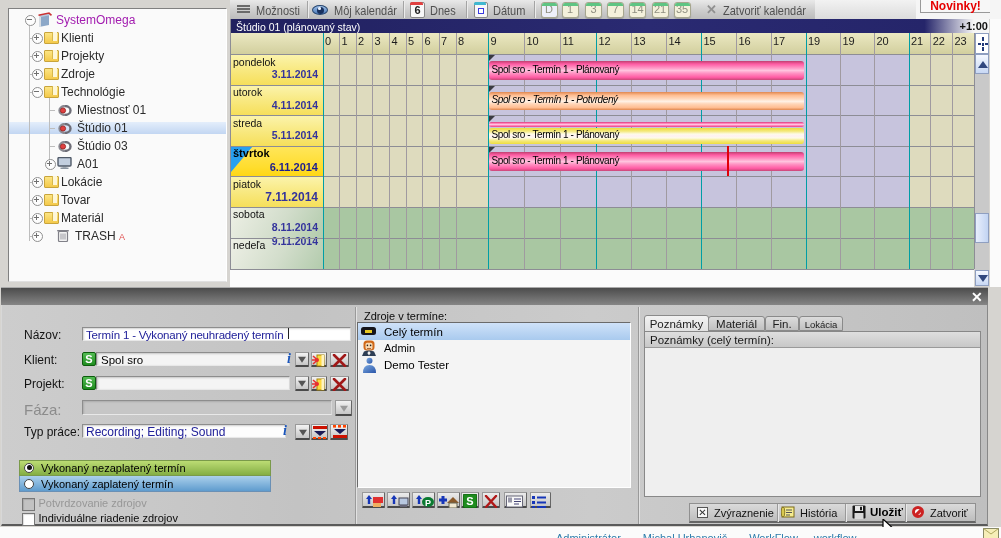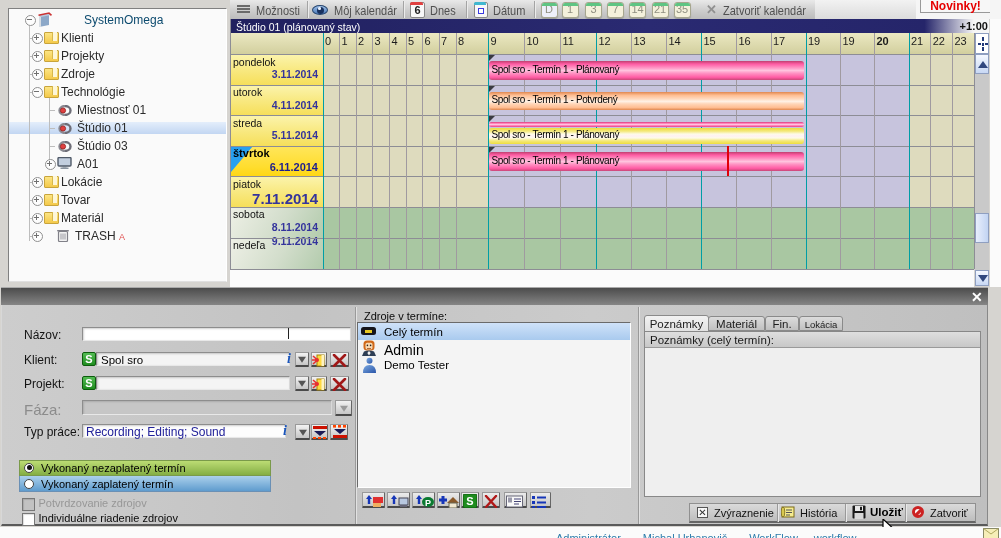--- a/index.html
+++ b/index.html
@@ -77,21 +77,21 @@
 <div class="abs" style="left:526.5px;top:35px;font-size:11px;color:#1c1c1c;">10</div>
 <div class="abs" style="left:562.5px;top:35px;font-size:11px;color:#1c1c1c;">11</div>
 <div class="abs" style="left:598.5px;top:35px;font-size:11px;color:#1c1c1c;">12</div>
 <div class="abs" style="left:633.5px;top:35px;font-size:11px;color:#1c1c1c;">13</div>
 <div class="abs" style="left:668.5px;top:35px;font-size:11px;color:#1c1c1c;">14</div>
 <div class="abs" style="left:703.5px;top:35px;font-size:11px;color:#1c1c1c;">15</div>
 <div class="abs" style="left:738.5px;top:35px;font-size:11px;color:#1c1c1c;">16</div>
 <div class="abs" style="left:773.0px;top:35px;font-size:11px;color:#1c1c1c;">17</div>
 <div class="abs" style="left:808.0px;top:35px;font-size:11px;color:#1c1c1c;">19</div>
 <div class="abs" style="left:842.5px;top:35px;font-size:11px;color:#1c1c1c;">19</div>
-<div class="abs" style="left:876.5px;top:35px;font-size:11px;color:#1c1c1c;font-weight:bold;">20</div>
+<div class="abs" style="left:876.5px;top:35px;font-size:11px;color:#1c1c1c;">20</div>
 <div class="abs" style="left:911.0px;top:35px;font-size:11px;color:#1c1c1c;">21</div>
 <div class="abs" style="left:932.7px;top:35px;font-size:11px;color:#1c1c1c;">22</div>
 <div class="abs" style="left:954.4px;top:35px;font-size:11px;color:#1c1c1c;">23</div>
 <div class="vteal" style="left:322.5px;top:33px;height:21px;"></div>
 <div class="vgray" style="left:339.0px;top:33px;height:21px;"></div>
 <div class="vgray" style="left:355.5px;top:33px;height:21px;"></div>
 <div class="vgray" style="left:372.0px;top:33px;height:21px;"></div>
 <div class="vgray" style="left:389.0px;top:33px;height:21px;"></div>
 <div class="vgray" style="left:405.5px;top:33px;height:21px;"></div>
 <div class="vgray" style="left:422.0px;top:33px;height:21px;"></div>
@@ -133,21 +133,21 @@
 <div class="abs" style="left:908.5px;top:115.0px;width:65px;height:30.5px;background:#dedbbe;"></div>
 <div class="abs" style="left:230.5px;top:145.5px;width:92px;height:30.5px;background:linear-gradient(180deg,#ffe65c 0%,#ffdd2e 70%,#ffd714 100%);"></div>
 <div class="abs" style="left:230.5px;top:145.5px;width:0;height:0;border-top:26px solid #28a0f0;border-right:22px solid transparent;border-top-color:#28a0f0;"></div>
 <div class="abs" style="left:233px;top:147.0px;font-size:11px;color:#000;font-weight:bold;">štvrtok</div>
 <div class="abs" style="left:230px;top:160.5px;width:88px;font-size:11px;color:#1c1c90;font-weight:bold;text-align:right;">6.11.2014</div>
 <div class="abs" style="left:322.5px;top:145.5px;width:165.5px;height:30.5px;background:#dedbbe;"></div>
 <div class="abs" style="left:488px;top:145.5px;width:420.5px;height:30.5px;background:#c7c4dd;"></div>
 <div class="abs" style="left:908.5px;top:145.5px;width:65px;height:30.5px;background:#dedbbe;"></div>
 <div class="abs" style="left:230.5px;top:176.0px;width:92px;height:30.5px;background:linear-gradient(180deg,#fbf4ae 0%,#f8e87e 55%,#f6df5a 100%);"></div>
 <div class="abs" style="left:233px;top:177.5px;font-size:10.5px;color:#101010;">piatok</div>
-<div class="abs" style="left:230px;top:190.0px;width:88px;font-size:15px;font-weight:bold;color:#34349c;text-align:right;">7.11.2014</div>
+<div class="abs" style="left:230px;top:190.0px;width:88px;font-size:12px;font-weight:bold;color:#34349c;text-align:right;">7.11.2014</div>
 <div class="abs" style="left:322.5px;top:176.0px;width:165.5px;height:30.5px;background:#dedbbe;"></div>
 <div class="abs" style="left:488px;top:176.0px;width:420.5px;height:30.5px;background:#c7c4dd;"></div>
 <div class="abs" style="left:908.5px;top:176.0px;width:65px;height:30.5px;background:#dedbbe;"></div>
 <div class="abs" style="left:230.5px;top:206.5px;width:92px;height:31.0px;background:linear-gradient(120deg,#eef0e6 0%,#d2ddcb 55%,#b2cbac 100%);"></div>
 <div class="abs" style="left:233px;top:208.0px;font-size:10.5px;color:#101010;">sobota</div>
 <div class="abs" style="left:230px;top:220.5px;width:88px;font-size:10.5px;font-weight:bold;color:#34349c;text-align:right;">8.11.2014</div>
 <div class="abs" style="left:322.5px;top:206.5px;width:651px;height:31.0px;background:#a9c7a2;"></div>
 <div class="abs" style="left:230.5px;top:237.5px;width:92px;height:31.5px;background:linear-gradient(120deg,#eef0e6 0%,#d2ddcb 55%,#b2cbac 100%);"></div>
 <div class="abs" style="left:233px;top:239.0px;font-size:10.5px;color:#101010;">nedeľa</div>
 <div class="abs" style="left:230px;top:235px;width:88px;font-size:10.5px;font-weight:bold;color:#34349c;text-align:right;">9.11.2014</div>
@@ -183,21 +183,21 @@
 <div class="vgray" style="left:874.0px;top:54.0px;height:215.0px;"></div>
 <div class="vteal" style="left:908.5px;top:54.0px;height:215.0px;"></div>
 <div class="vgray" style="left:930.2px;top:54.0px;height:215.0px;"></div>
 <div class="vgray" style="left:951.9px;top:54.0px;height:215.0px;"></div>
 <div class="abs" style="left:229.5px;top:19px;width:1px;height:250px;background:#8d8d95;"></div>
 <div class="abs" style="left:973.5px;top:33px;width:1px;height:236px;background:#8d8d95;"></div>
 <div class="bar pinkbar" style="left:488.5px;top:61.0px;width:315.5px;height:18.5px;">
       <span style="top:2.8px;">Spol sro - Termín 1 - Plánovaný</span>
     </div>
 <div class="bar peachbar" style="left:488.5px;top:91.5px;width:315.5px;height:18.5px;">
-      <span style="top:2.8px;">Spol sro - Termín 1 - Potvrdený</span>
+      <span style="top:2.8px;font-style:italic;">Spol sro - Termín 1 - Potvrdený</span>
     </div>
 <div class="bar pinkbar" style="left:488.5px;top:121.5px;width:315.5px;height:5.5px;"></div>
 <div class="bar yellowbar" style="left:488.5px;top:127.5px;width:315.5px;height:16px;">
       <span style="top:1.5px;">Spol sro - Termín 1 - Plánovaný</span>
     </div>
 <div class="bar pinkbar" style="left:488.5px;top:152px;width:315.5px;height:18.5px;">
       <span style="top:2.8px;">Spol sro - Termín 1 - Plánovaný</span>
     </div>
 <div class="abs" style="left:726.5px;top:146px;width:2px;height:30px;background:#e00008;"></div>
 <div class="marker" style="left:488.5px;top:55.0px;"></div>
@@ -240,21 +240,21 @@
 <div class="abs" style="left:49px;top:146px;width:6px;height:1px;background:#bdbdbd;"></div>
 <div class="abs" style="left:49px;top:164px;width:6px;height:1px;background:#bdbdbd;"></div>
 <div class="abs" style="left:25px;top:15px;width:9px;height:9px;border:1px solid #909090;border-radius:50%;background:#fdfdfd;"></div>
 <div class="abs" style="left:27px;top:19px;width:5px;height:1px;background:#707070;"></div>
 <svg class="abs" style="left:35px;top:11px;" width="18" height="16" viewBox="0 0 18 16">
       <polygon points="4,4 14,2 14,14 4,16" fill="#8ca8c8"></polygon>
       <polygon points="4,4 14,2 16,4 6,6" fill="#b8c8dc"></polygon>
       <polygon points="4,4 6,6 6,16 4,16" fill="#d8dde2"></polygon>
       <path d="M3.5 4.2 L14 2 L16.5 4.4" stroke="#cc3333" stroke-width="1.6" fill="none"></path>
     </svg>
-<div class="abs" style="left:56px;top:13px;font-size:12px;color:#0c4a6e;margin-left:28px;">SystemOmega</div>
+<div class="abs" style="left:56px;top:13px;font-size:12px;color:#a21caf;">SystemOmega</div>
 <div class="abs" style="left:32px;top:33px;width:9px;height:9px;border:1px solid #909090;border-radius:50%;background:#fdfdfd;"></div>
 <div class="abs" style="left:34px;top:37px;width:5px;height:1px;background:#707070;"></div>
 <div class="abs" style="left:36px;top:35px;width:1px;height:5px;background:#707070;"></div>
 <div class="folder" style="left:44px;top:32px;">
       <b></b>
     </div>
 <div class="abs" style="left:61px;top:31px;font-size:12px;color:#2b2b2b;">Klienti</div>
 <div class="abs" style="left:32px;top:51px;width:9px;height:9px;border:1px solid #909090;border-radius:50%;background:#fdfdfd;"></div>
 <div class="abs" style="left:34px;top:55px;width:5px;height:1px;background:#707070;"></div>
 <div class="abs" style="left:36px;top:53px;width:1px;height:5px;background:#707070;"></div>
@@ -332,20 +332,21 @@
       <path d="M5 4.5 v6 M7 4.5 v6 M9 4.5 v6" stroke="#9a9aa2" stroke-width="1"></path>
     </svg>
 <div class="abs" style="left:75px;top:229px;font-size:12px;color:#2b2b2b;">TRASH <span style="color:#e05050;font-size:9px;">A</span></div>
 <div class="abs" style="left:1px;top:287px;width:987px;height:18px;background:linear-gradient(180deg,#4c4c4c,#858585);border-top:1px solid #aaa;box-sizing:border-box;"></div>
 <div class="abs" style="left:971px;top:289px;font-size:14px;font-weight:bold;color:#fff;">✕</div>
 <div class="abs" style="left:1px;top:305px;width:987px;height:221px;background:linear-gradient(90deg,#cdcdcd,#c3c3c3 30%,#cbcbcb 60%,#bfbfbf);border-bottom:2px solid #5a5a5a;border-left:1px solid #d8d8d8;border-right:1px solid #888;box-sizing:border-box;"></div>
 <div class="abs" style="left:355px;top:307px;width:1px;height:217px;background:#9a9a9a;border-right:1px solid #e2e2e2;"></div>
 <div class="abs" style="left:638px;top:307px;width:1px;height:217px;background:#9a9a9a;border-right:1px solid #e2e2e2;"></div>
 <div class="abs" style="left:24px;top:328px;font-size:12px;color:#141414;">Názov:</div>
 <div class="field" style="left:82px;top:327px;width:269px;height:14px;background:#fff;"></div>
+<div class="abs" style="left:86px;top:328.5px;font-size:11.5px;letter-spacing:-0.2px;color:#22229a;">Termín 1 - Vykonaný neuhradený termín</div>
 <div class="abs" style="left:288px;top:328px;width:1px;height:11px;background:#222;"></div>
 <div class="abs" style="left:24px;top:353px;font-size:12px;color:#141414;">Klient:</div>
 <div class="sq-s" style="left:82px;top:352px;">S</div>
 <div class="field" style="left:96px;top:352px;width:194px;height:14px;"></div>
 <div class="abs" style="left:101px;top:353.5px;font-size:11.5px;color:#000;">Spol sro</div>
 <div class="iIt" style="left:287px;top:351px;">i</div>
 <div class="btn3" style="left:295px;top:352px;width:14px;height:15px;">
       <div class="dArr"></div>
     </div>
 <div class="btn3" style="left:311px;top:352px;width:16px;height:15px;">
@@ -429,21 +430,21 @@
 <div class="abs" style="left:384px;top:325.5px;font-size:11.5px;color:#000;">Celý termín</div>
 <svg class="abs" style="left:361px;top:340px;" width="16" height="16" viewBox="0 0 16 16">
       <rect x="2.5" y="0.5" width="11" height="10" rx="3.5" fill="#d06818"></rect>
       <rect x="4.5" y="2.8" width="7" height="6.6" rx="1.6" fill="#f8d8b0"></rect>
       <circle cx="6.4" cy="5.4" r="0.8" fill="#222"></circle>
       <circle cx="9.6" cy="5.4" r="0.8" fill="#222"></circle>
       <path d="M6 8.6 h4" stroke="#a05020" stroke-width="0.9"></path>
       <path d="M1 16 L3 11.5 Q8 9.5 13 11.5 L15 16 Z" fill="#2e3e54"></path>
       <polygon points="8,11 6.3,13 8,15.5 9.7,13" fill="#f2f2f2"></polygon>
     </svg>
-<div class="abs" style="left:384px;top:342px;font-size:14px;color:#000;text-align:center;">Admin</div>
+<div class="abs" style="left:384px;top:342px;font-size:11px;color:#000;text-align:center;">Admin</div>
 <svg class="abs" style="left:362px;top:357px;" width="14" height="16" viewBox="0 0 14 16">
       <defs>
         <linearGradient id="pg" x1="0" y1="0" x2="1" y2="1">
           <stop offset="0" stop-color="#7aa8e0"></stop>
           <stop offset="1" stop-color="#2a55a8"></stop>
         </linearGradient>
       </defs>
       <circle cx="7.5" cy="3.8" r="3" fill="url(#pg)"></circle>
       <path d="M1 16 Q1 8 7.5 8 Q14 8 14 16 Z" fill="url(#pg)"></path>
     </svg>

